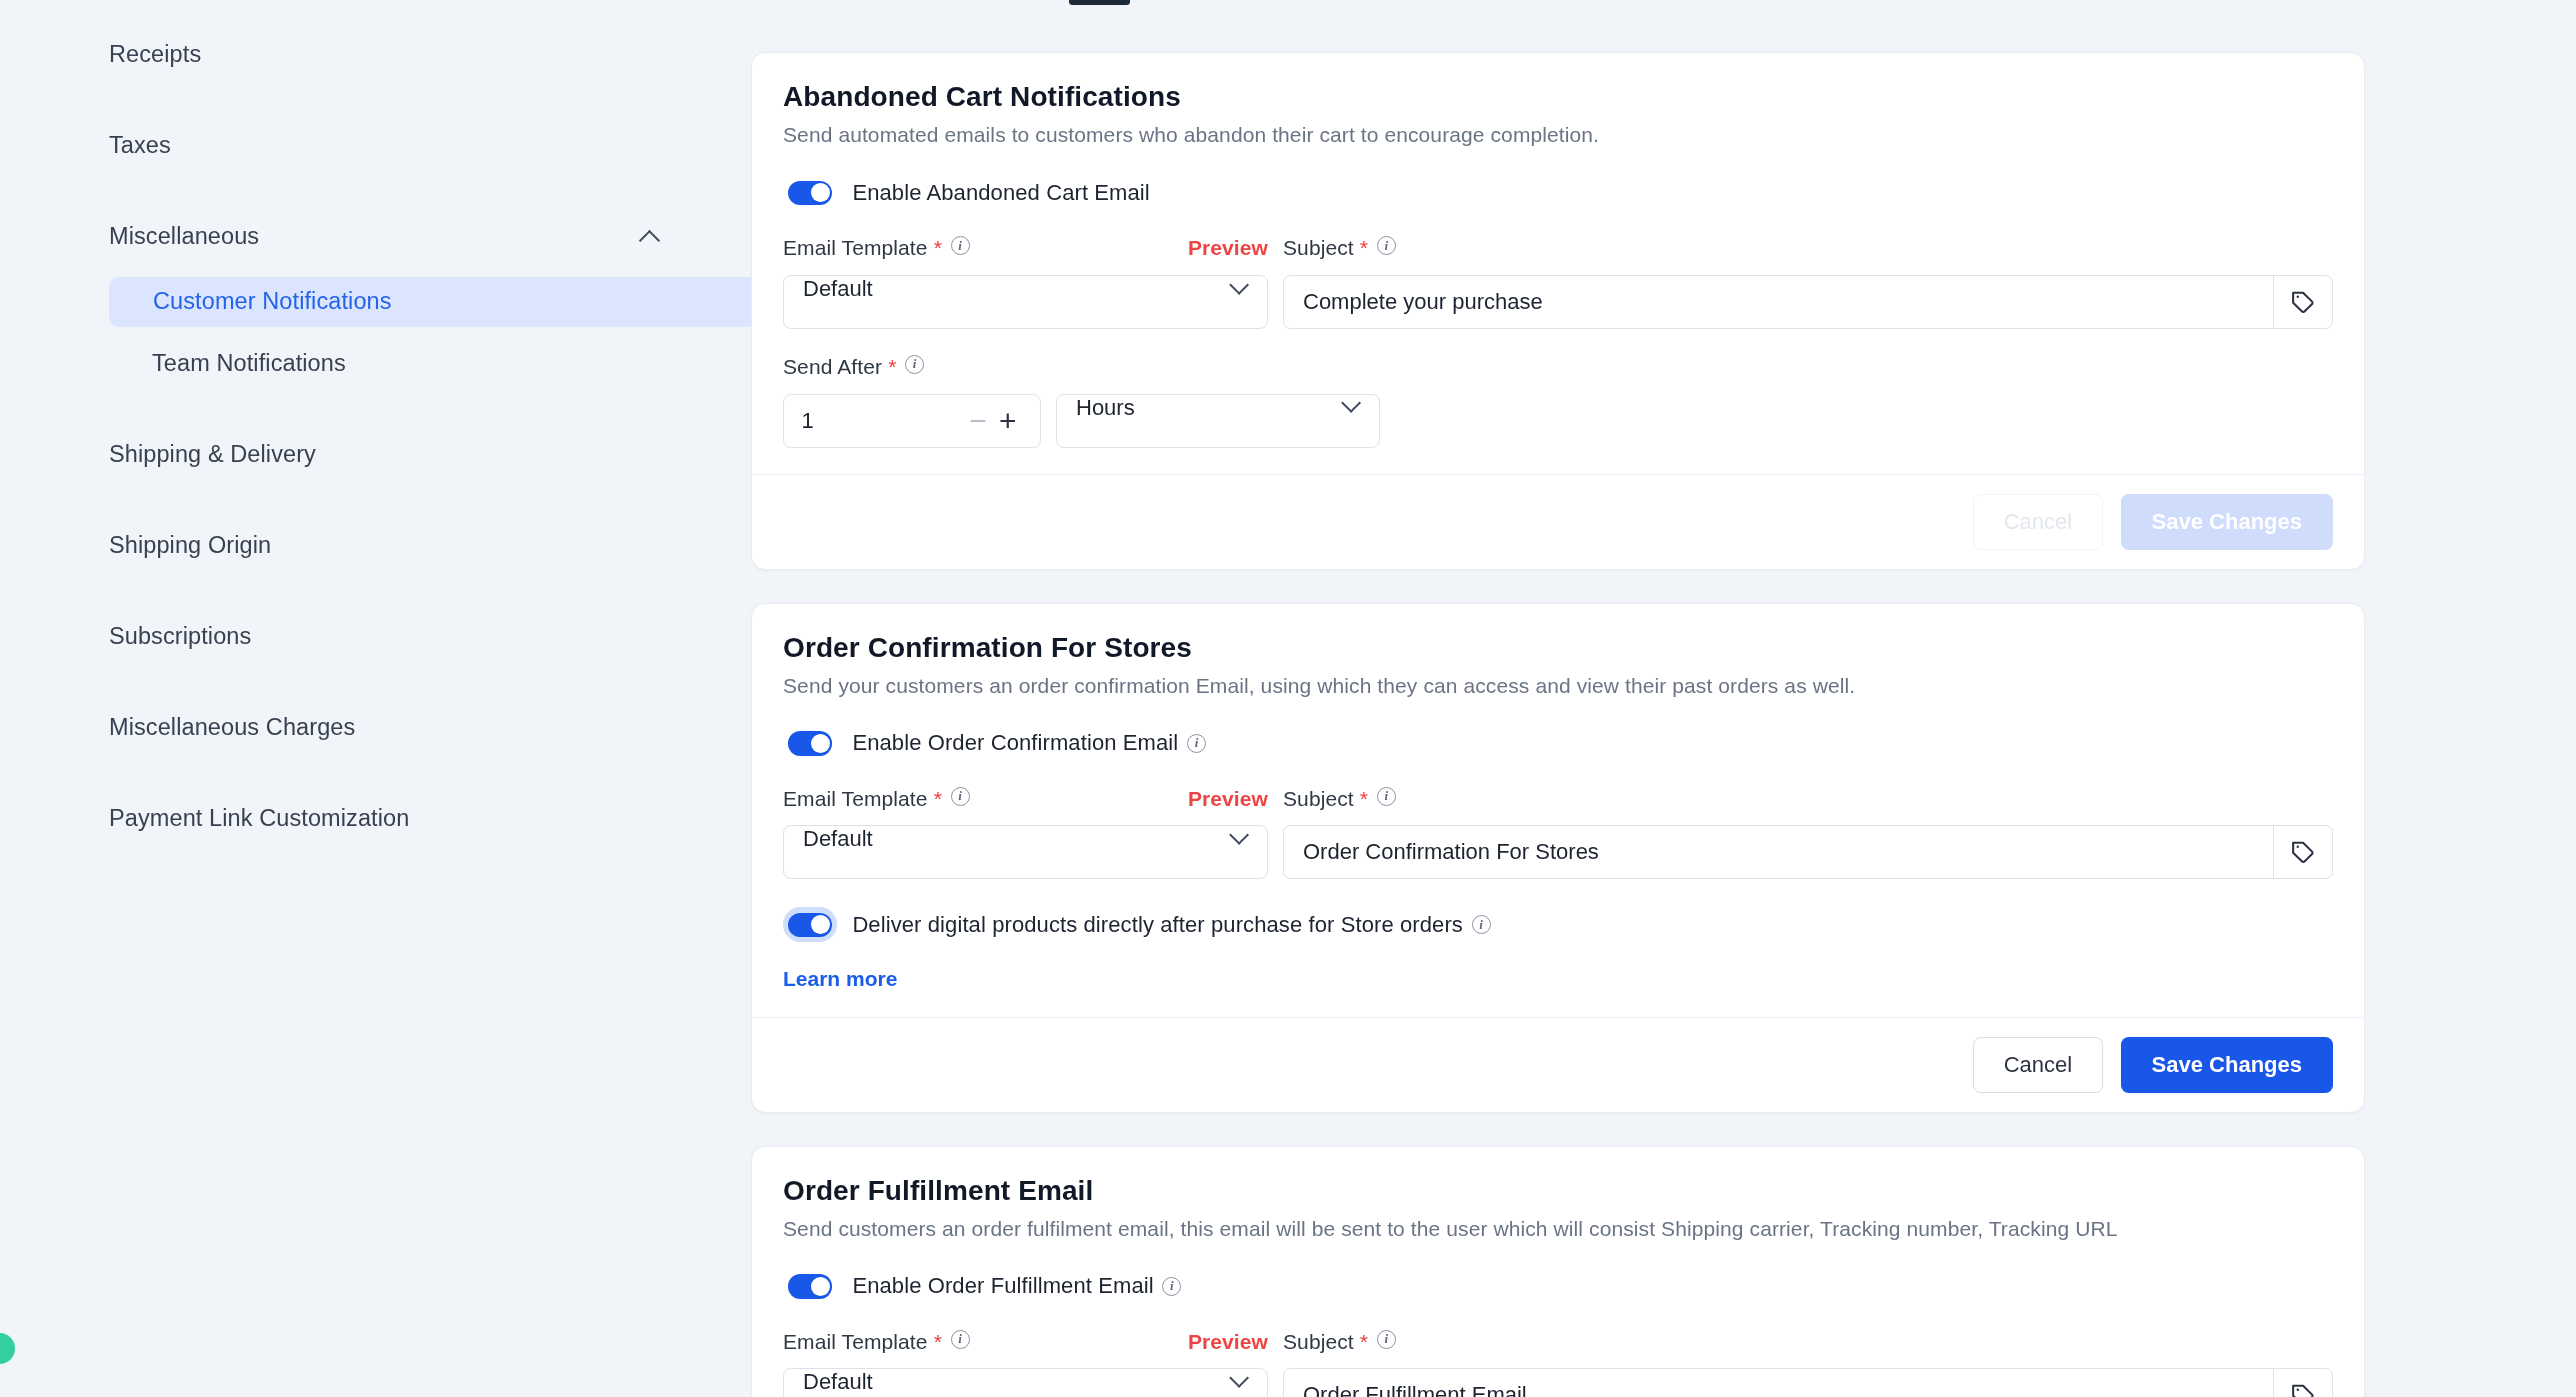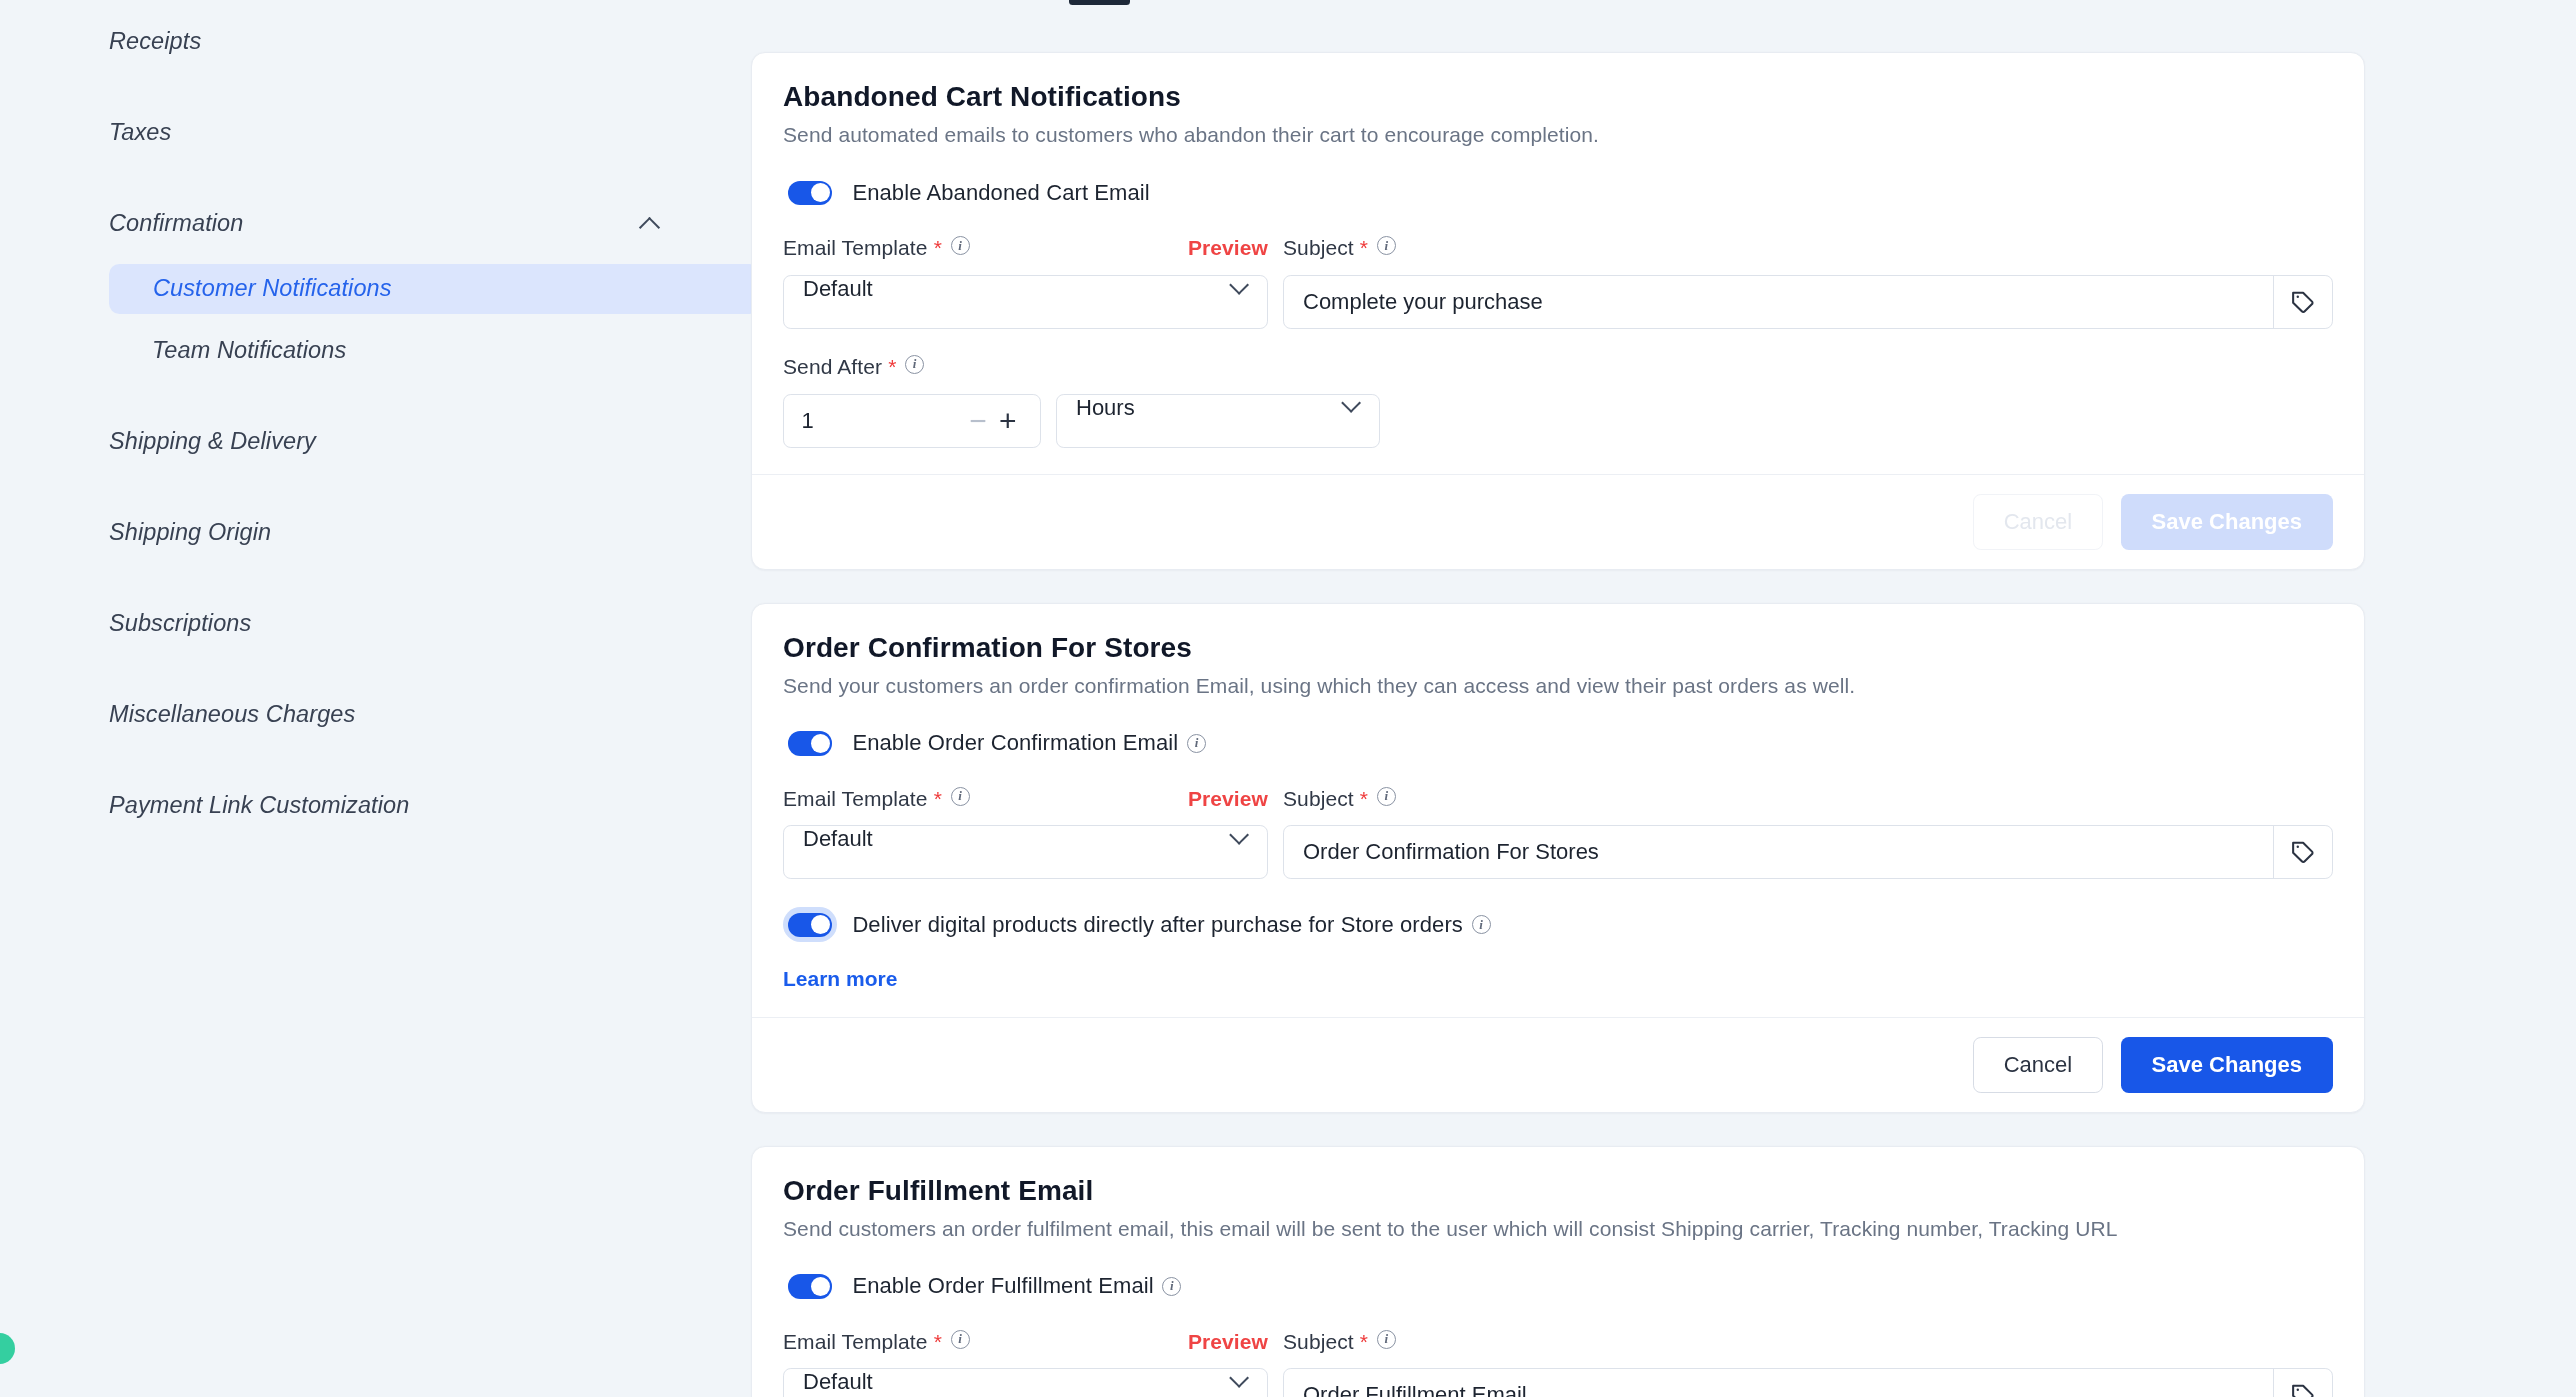--- a/index.html
+++ b/index.html
@@ -11,21 +11,21 @@
   }
   .page { position: relative; width: 2576px; height: 1398px; background: #f1f5f9; }
 
   
   .top-sliver {
     position: absolute; left: 1069px; top: 0; width: 61px; height: 5.2px;
     background: #1e2939; border-radius: 0 0 3.5px 3.5px;
   }
 
   
-  .sidebar { position: absolute; left: 0; top: 16px; width: 714px; font-style: italic; }
+  .sidebar { position: absolute; left: 0; top: 29px; width: 714px; }
   .nav-item {
     display: flex; align-items: center; justify-content: space-between;
     height: 50px; padding: 0 52px 0 109px;
     font-size: 23.5px; color: #384152; letter-spacing: 0.1px;
     cursor: pointer;
   }
   .nav-item.sub { padding-left: 152px; }
   .nav-item.active {
     background: #dbe5fd; border-radius: 10.4px; color: #2563eb;
     margin: 0 32px 0 109px; padding-left: 44px; width: 651px;
@@ -160,21 +160,21 @@
   <nav class="sidebar">
     <div class="nav-item">
       <span>Receipts</span>
     </div>
     <div class="nav-gap"></div>
     <div class="nav-item">
       <span>Taxes</span>
     </div>
     <div class="nav-gap"></div>
     <div class="nav-item">
-      <span>Confirmation</span>
+      <span>Miscellaneous</span>
       <span class="chev"></span>
     </div>
     <div style="height:15.7px"></div>
     <div class="nav-item active">
       <span>Customer Notifications</span>
     </div>
     <div style="height:12.2px"></div>
     <div class="nav-item sub">
       <span>Team Notifications</span>
     </div>

